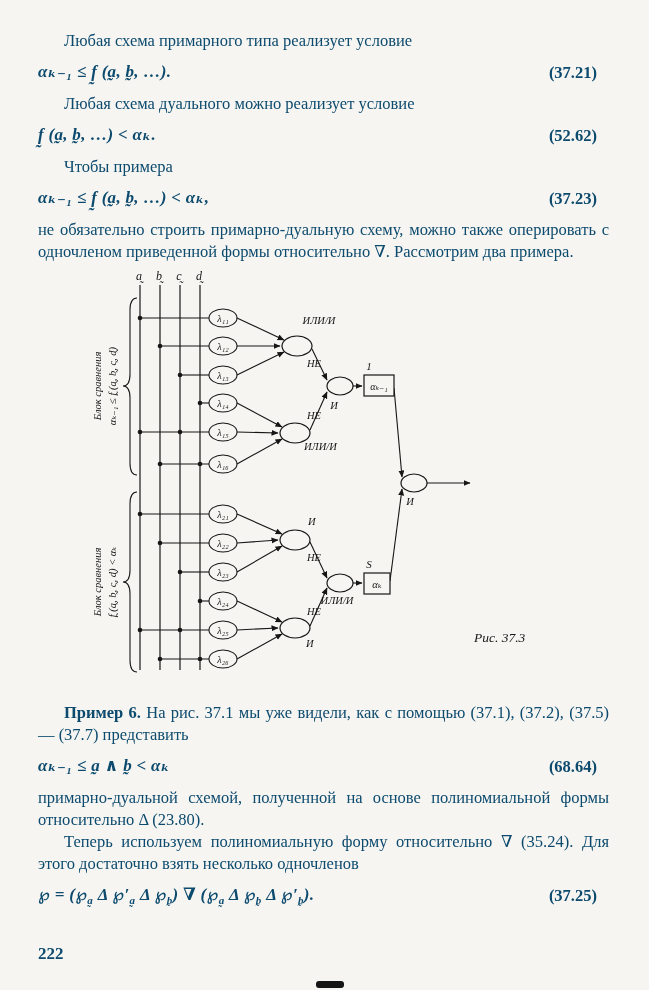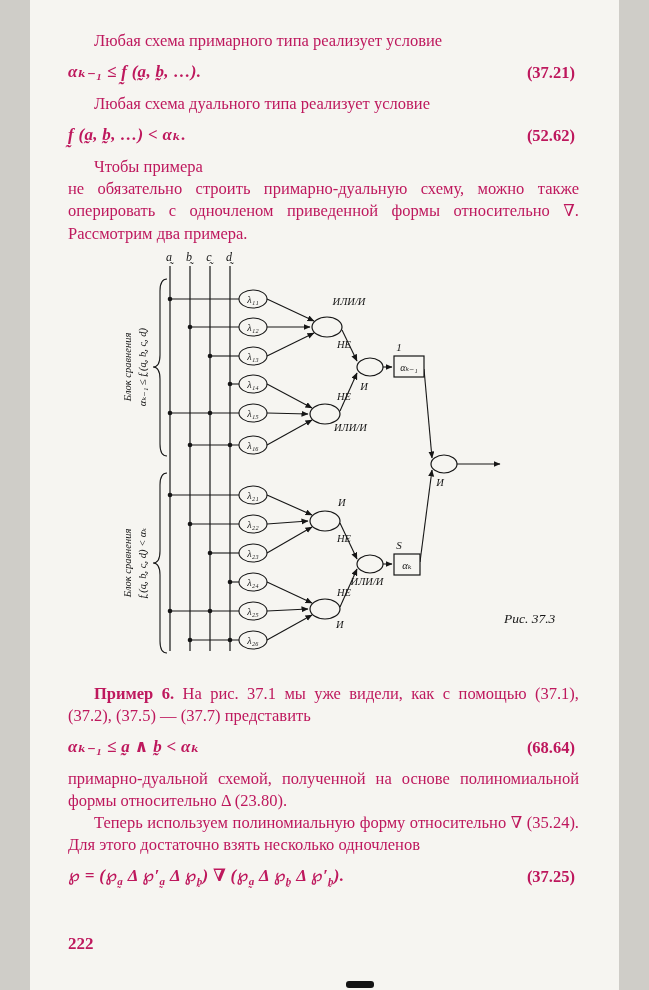--- a/index.html
+++ b/index.html
@@ -1,54 +1,58 @@
 <!DOCTYPE html>
 <html><head>
 <meta charset="utf-8">
 <style>
   html,body { margin:0; padding:0; background:#cfcdc8; }
   .page {
-    position:relative; width:589px; height:990px; margin:0 auto;
-    background:#f6f5f1; color:#be185d; overflow:hidden;
+    position:relative; width:649px; height:990px; margin:0 auto;
+    background:#f6f5f1; color:#0c4a6e; overflow:hidden;
     font-family:"Liberation Serif","DejaVu Serif",serif;
     box-sizing:border-box; padding:30px 40px 0 38px;
   }
   p { margin:0; font-size:16.5px; line-height:1.34; text-align:justify; }
   .indent { text-indent:26px; }
   b { font-weight:bold; }
   .eq { position:relative; margin:9px 0 11px; text-align:left; font-size:17px;font-weight:bold; }
   .eq-body { font-style:italic; font-family:"Liberation Serif","DejaVu Serif","DejaVu Sans",serif; letter-spacing:.3px; }
-  .eq-num { position:absolute; right:4px; top:2px; font-style:normal; font-size:16.5px; }
+  .eq-num { position:absolute; right:12px; top:2px; font-style:normal; font-size:16.5px; }
   .eq sub { font-size:11px; font-style:italic; }
   .fig { margin:4px 0 12px 44px; }
   svg text { font-family:"Liberation Serif","DejaVu Serif","DejaVu Sans",serif; fill:#161616; }
-  .pageno { position:absolute; left:38px; bottom:36px; font-weight:bold; font-size:17px; }
+  .pageno { position:absolute; left:38px; bottom:26px; font-weight:bold; font-size:17px; }
   .scan-mark { position:absolute; left:316px; bottom:2px; width:28px; height:7px; background:#141414; border-radius:3px; }
 </style>
 </head>
 <body>
 
 <div class="page">
 
   <p class="indent">Любая схема примарного типа реализует условие</p>
 
   <div class="eq">
     <span class="eq-body">αₖ₋₁ ≤ f̰ (a̰, b̰, …).</span>
     <span class="eq-num">(37.21)</span>
   </div>
 
-  <p class="indent">Любая схема дуального типа реализует условие</p>
+  <p class="indent">Любая схема дуального можно реализует условие</p>
 
   <div class="eq">
     <span class="eq-body">f̰ (a̰, b̰, …) &lt; αₖ.</span>
     <span class="eq-num">(52.62)</span>
   </div>
 
   <p class="indent">Чтобы примера</p>
 
+  <div class="eq">
+    <span class="eq-body">αₖ₋₁ ≤ f̰ (a̰, b̰, …) &lt; αₖ,</span>
+    <span class="eq-num">(37.23)</span>
+  </div>
 
   <p>не обязательно строить примарно-дуальную схему, можно также оперировать с одночленом приведенной формы относительно ∇. Рассмотрим два примера.</p>
 
   <div class="fig">
   <svg width="510" height="418" viewBox="0 0 510 418">
     <defs>
       <marker id="ah" markerWidth="9" markerHeight="8" refX="6.5" refY="3" orient="auto" markerUnits="userSpaceOnUse">
         <path d="M0,0 L7,3 L0,6 Z" fill="#161616"></path>
       </marker>
     </defs>

